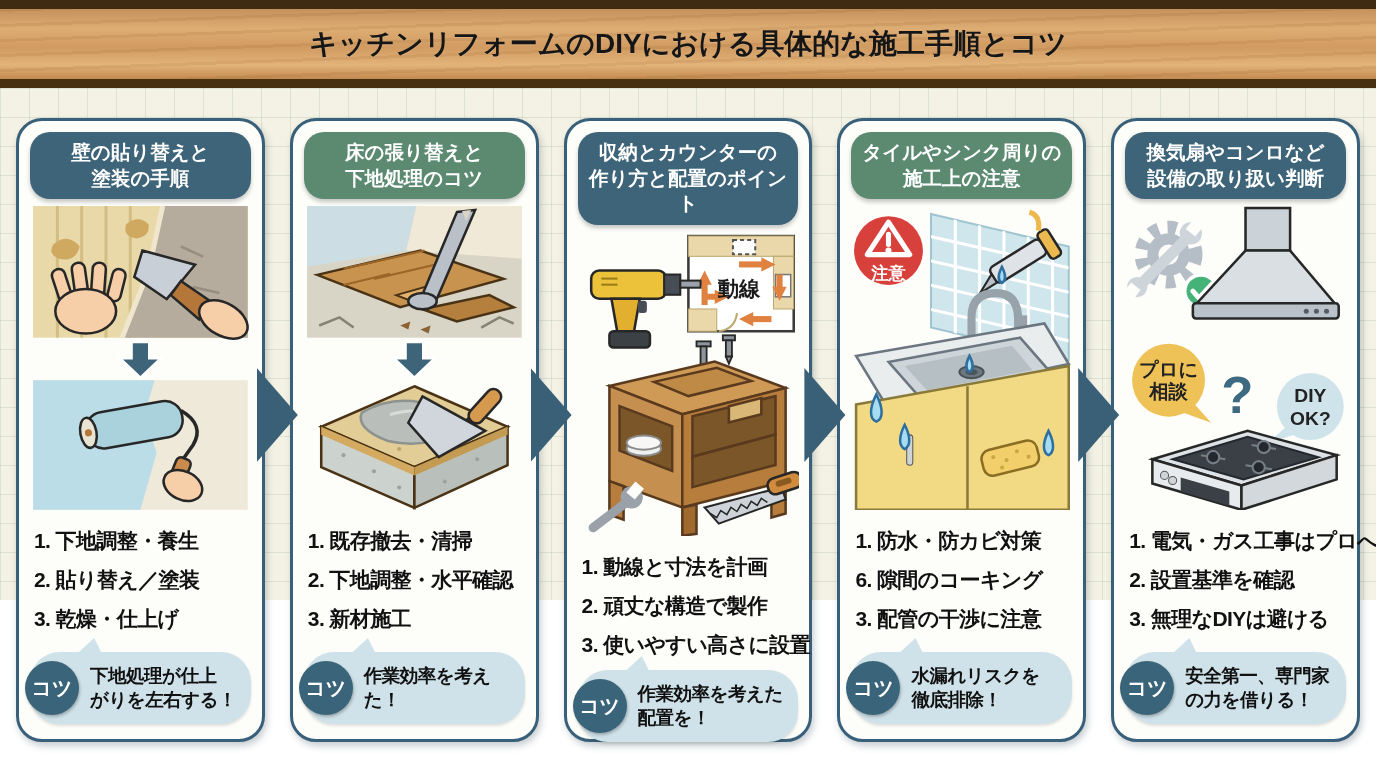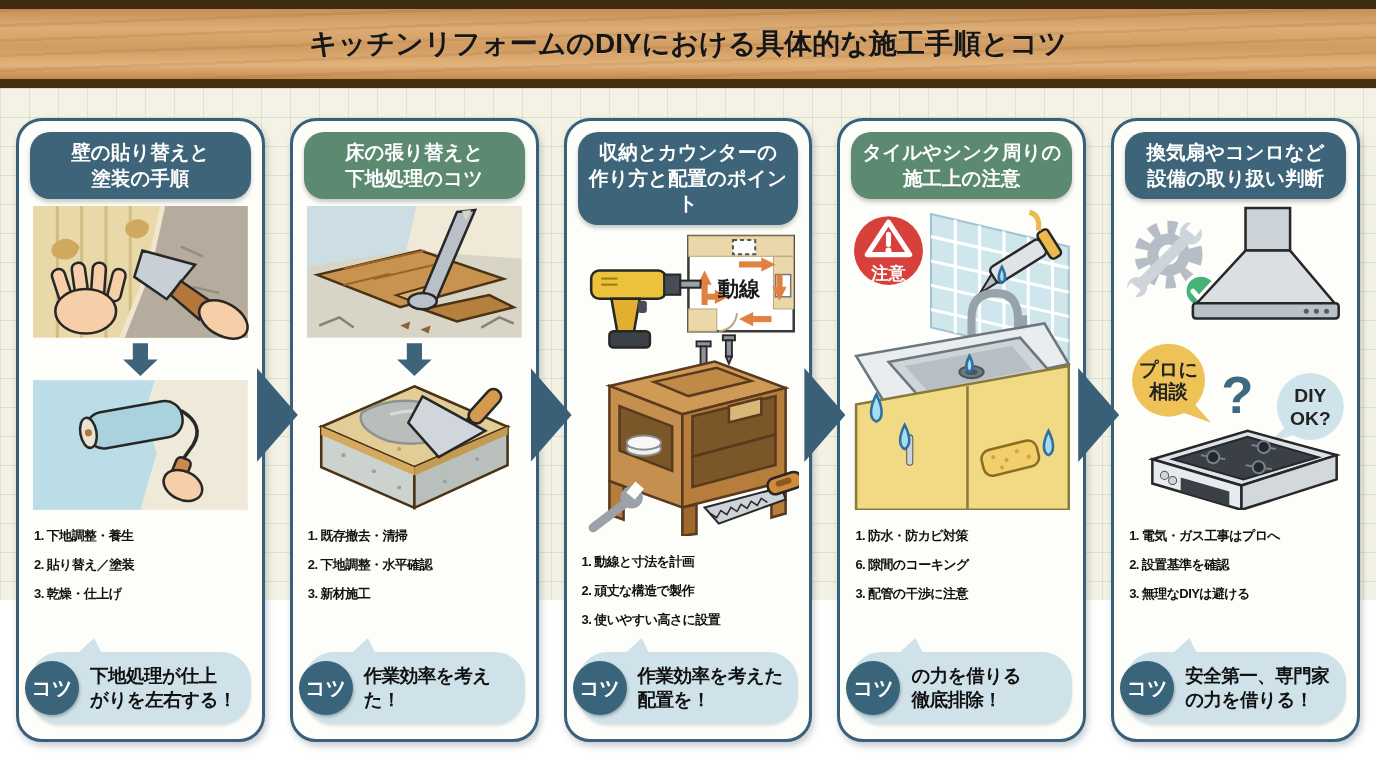--- a/index.html
+++ b/index.html
@@ -25,21 +25,21 @@
     border-radius:26px;box-shadow:2px 4px 7px rgba(55,75,90,.28);
     display:flex;flex-direction:column;min-width:0;}
   .panel-title{margin:11px 11px 5px;border-radius:20px;padding:8px 2px;
     font-size:19.5px;font-weight:700;color:#fff;text-align:center;line-height:1.32;
     white-space:pre-line;box-shadow:0 3px 4px rgba(0,0,0,.22);}
   .teal{background:#3d6478}
   .green{background:#5b8a71}
   .illo{flex:0 0 292px;margin:2px 10px 0;}
   .illo svg{width:100%;height:100%;display:block}
   ol.steps{list-style:none;margin:6px 0 0;padding:0 0 0 15px;}
-  ol.steps li{font-size:13px;font-weight:700;color:#111;margin:11px 0;
+  ol.steps li{font-size:21px;font-weight:700;color:#111;margin:11px 0;
     white-space:nowrap;letter-spacing:-0.6px;}
   
   .tip{position:relative;margin:6px 11px 15px;margin-top:auto;background:#cfe2e9;
     border-radius:30px;padding:8px 8px 8px 60px;min-height:56px;
     display:flex;align-items:center;box-shadow:0 2px 3px rgba(0,0,0,.12);}
   .tip::before{content:"";position:absolute;top:-14px;left:44px;width:28px;height:16px;
     background:#cfe2e9;clip-path:polygon(10% 100%,100% 100%,72% 0);}
   .tip-badge{position:absolute;left:-5px;top:50%;transform:translateY(-50%);
     width:54px;height:54px;border-radius:50%;background:#3a6479;color:#fff;
     font-size:20px;font-weight:700;display:flex;align-items:center;justify-content:center;
@@ -357,21 +357,21 @@
         </g>
       </svg>
     </div>
     <ol class="steps">
       <li>1. 防水・防カビ対策</li>
       <li>6. 隙間のコーキング</li>
       <li>3. 配管の干渉に注意</li>
     </ol>
     <div class="tip">
       <span class="tip-badge">コツ</span>
-      <span class="tip-text">の力を借りる
+      <span class="tip-text">水漏れリスクを
 徹底排除！</span>
     </div>
   </section>
 
   <div class="gap">
       <div class="arr"></div>
     </div>
 
   <section class="panel">
     <header class="panel-title teal">換気扇やコンロなど

